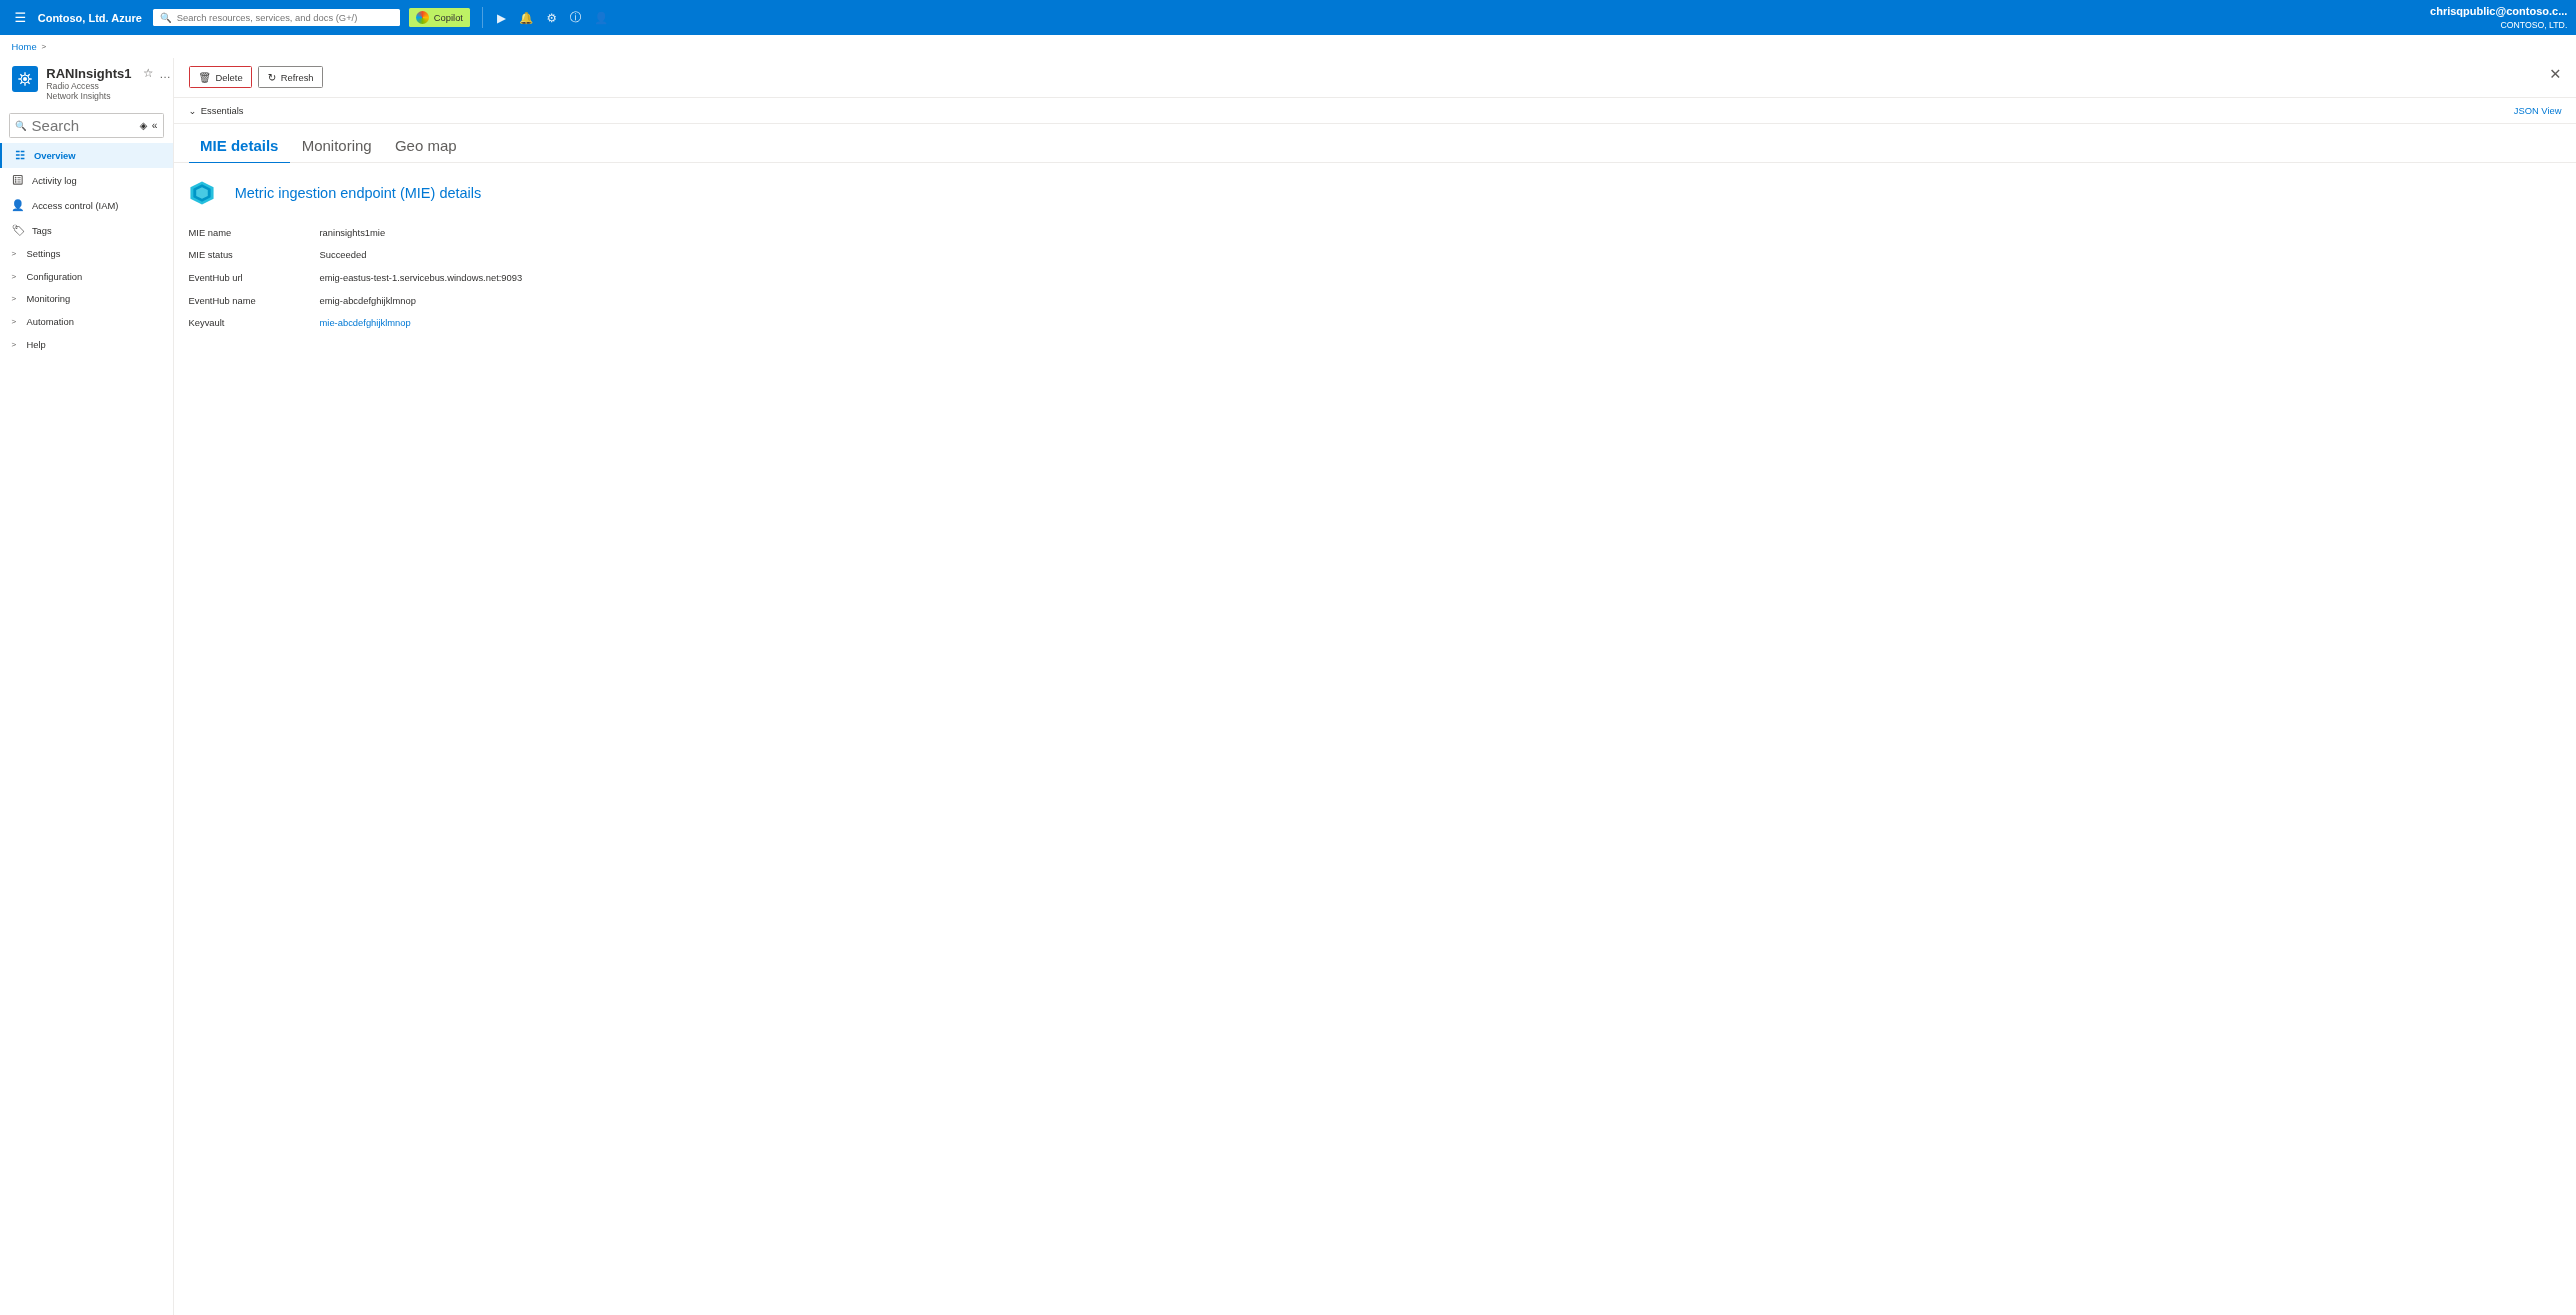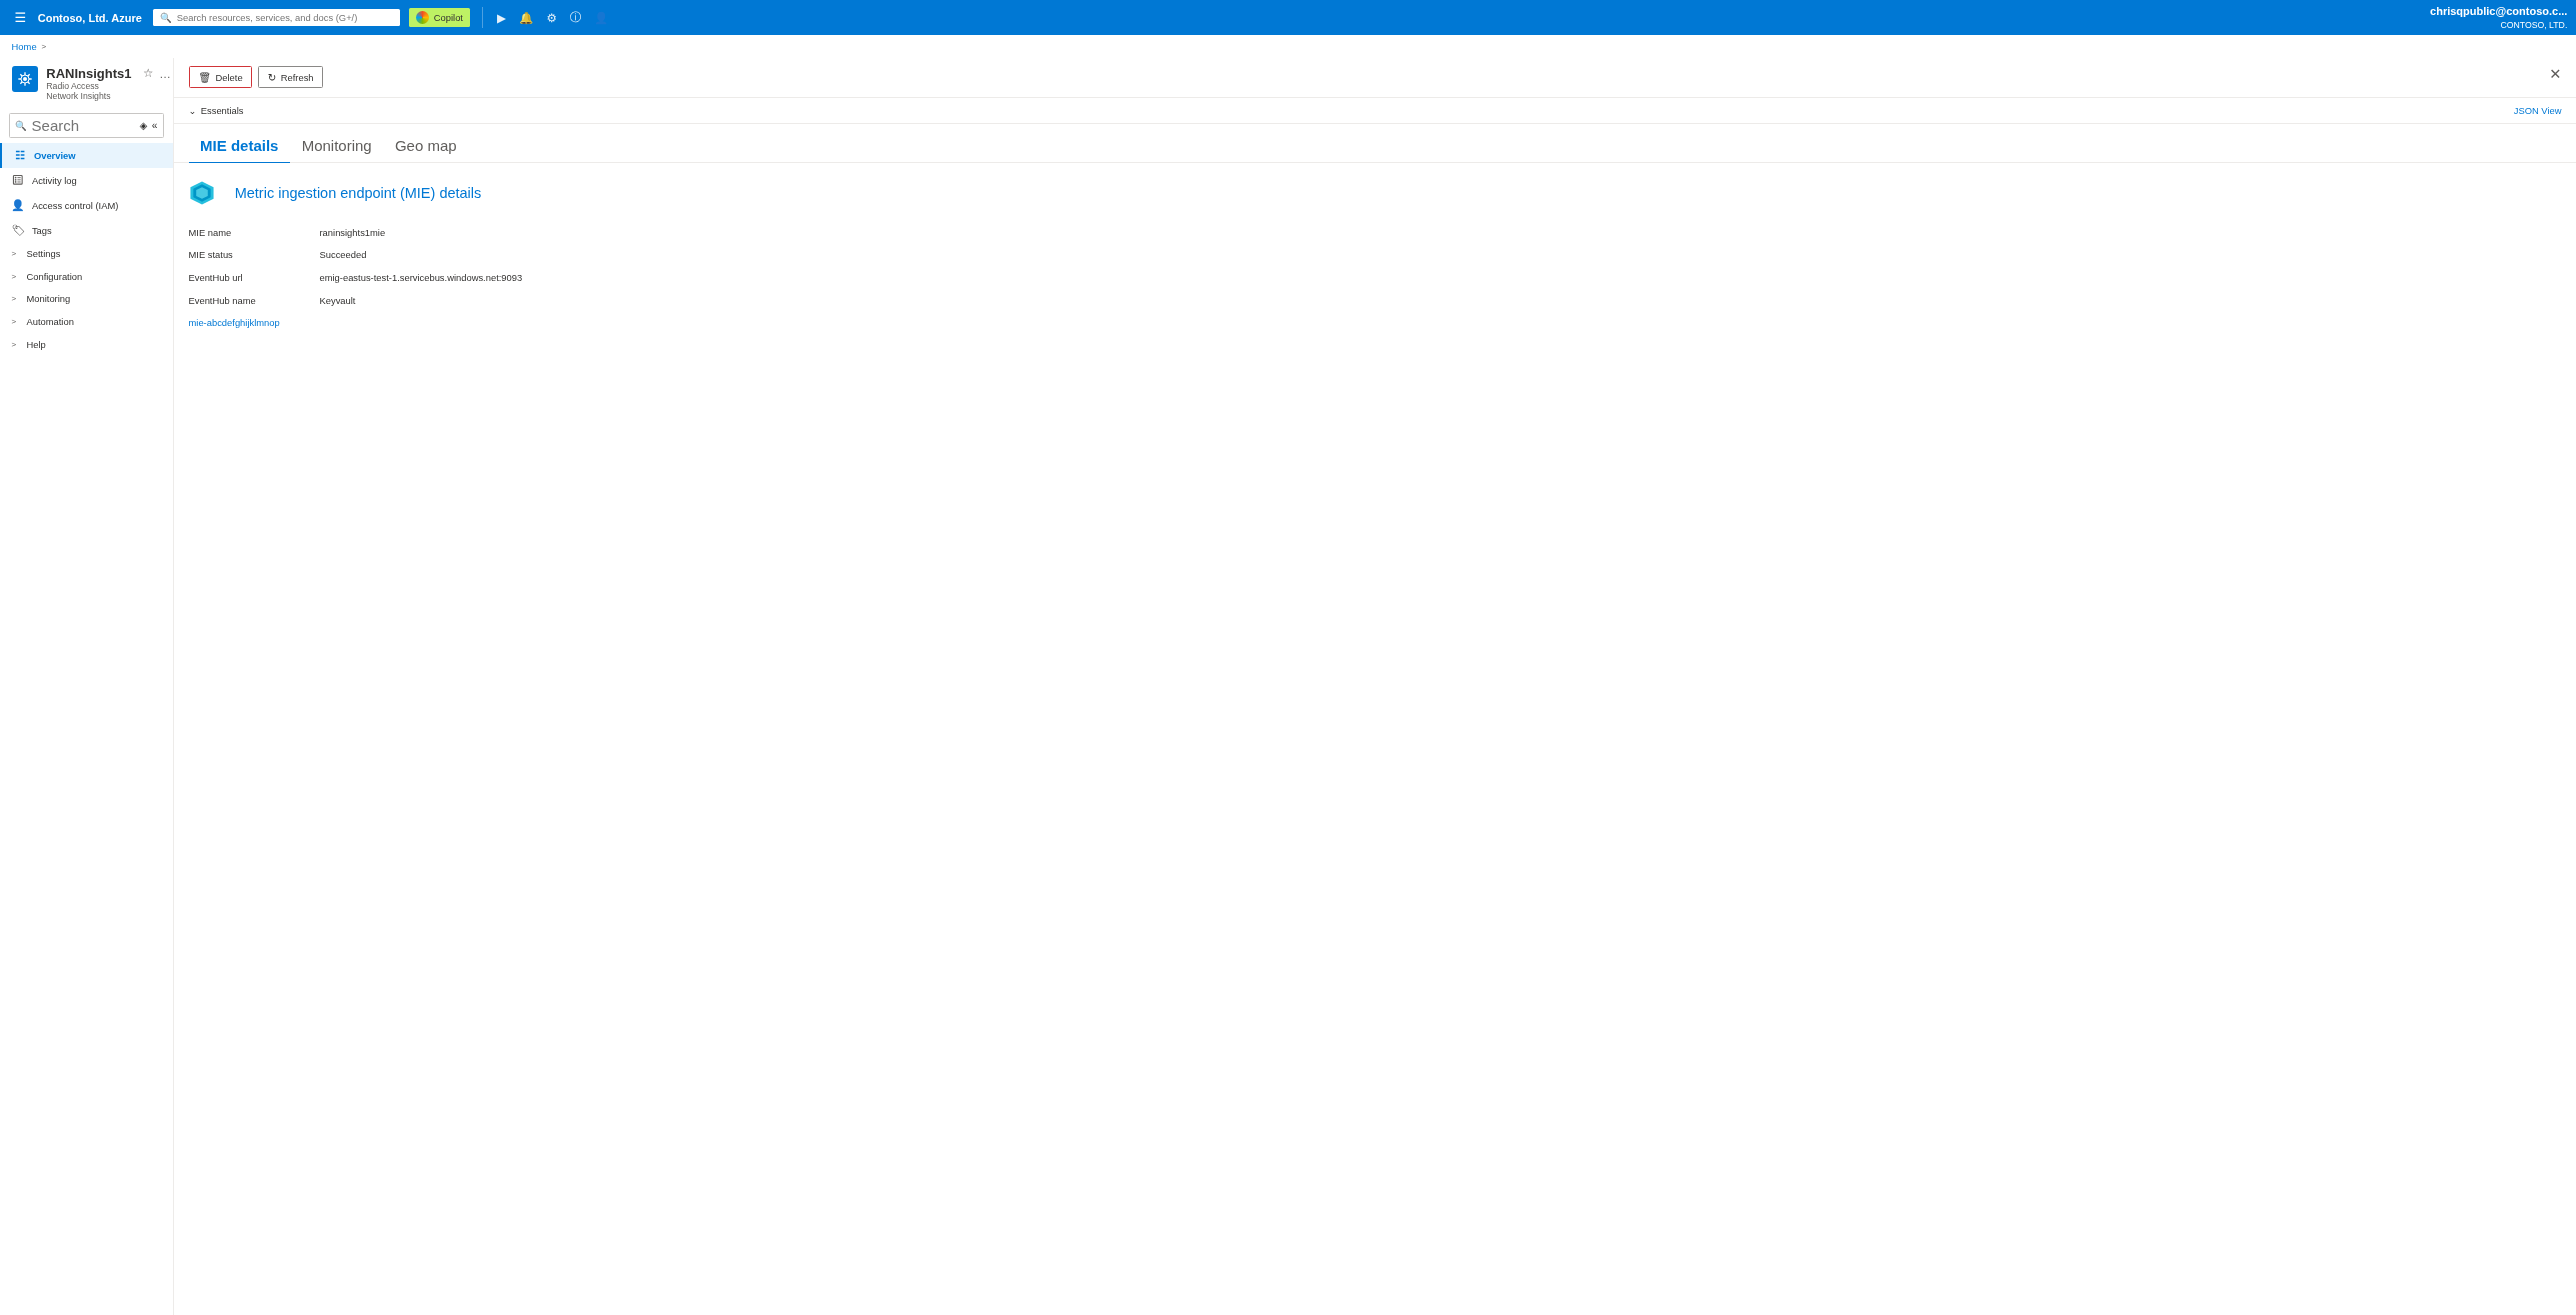--- a/index.html
+++ b/index.html
@@ -411,20 +411,21 @@
         <div class="mie-row-label">MIE name</div>
         <div class="mie-row-value">raninsights1mie</div>
 
         <div class="mie-row-label">MIE status</div>
         <div class="mie-row-value">Succeeded</div>
 
         <div class="mie-row-label">EventHub url</div>
         <div class="mie-row-value">emig-eastus-test-1.servicebus.windows.net:9093</div>
 
         <div class="mie-row-label">EventHub name</div>
+        <div class="mie-row-value">emig-abcdefghijklmnop</div>
 
         <div class="mie-row-label">Keyvault</div>
         <div class="mie-row-value link">mie-abcdefghijklmnop</div>
       </div>
     </div>
 
   </main>
 </div>
 
 

